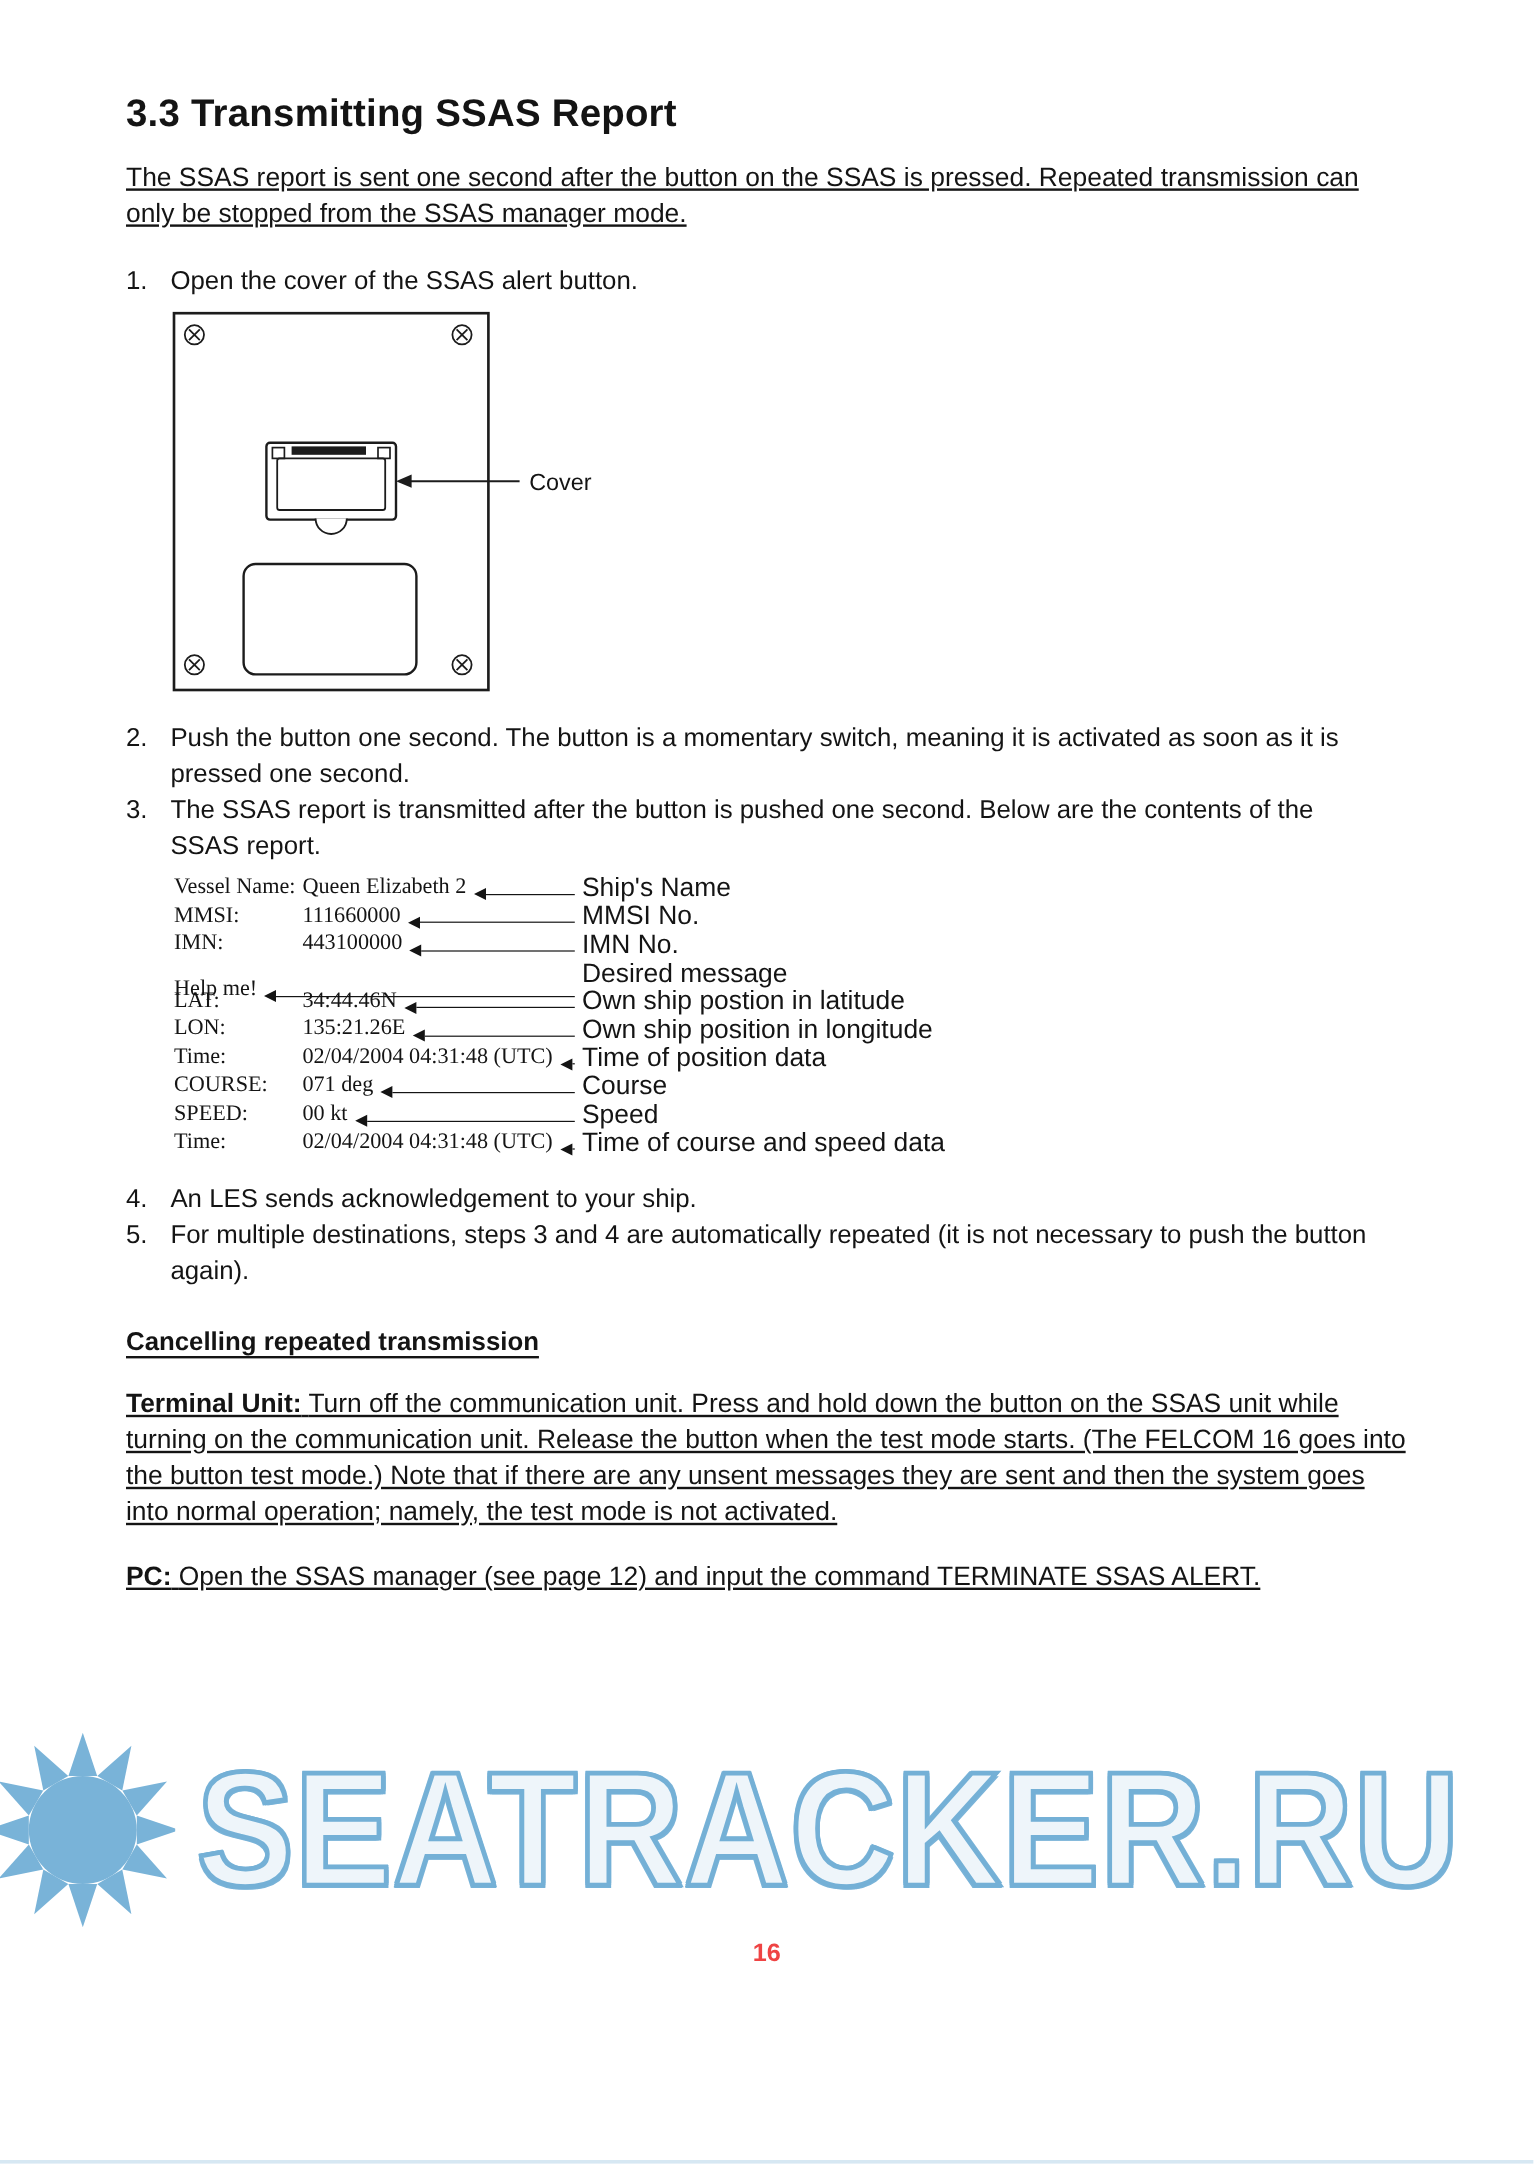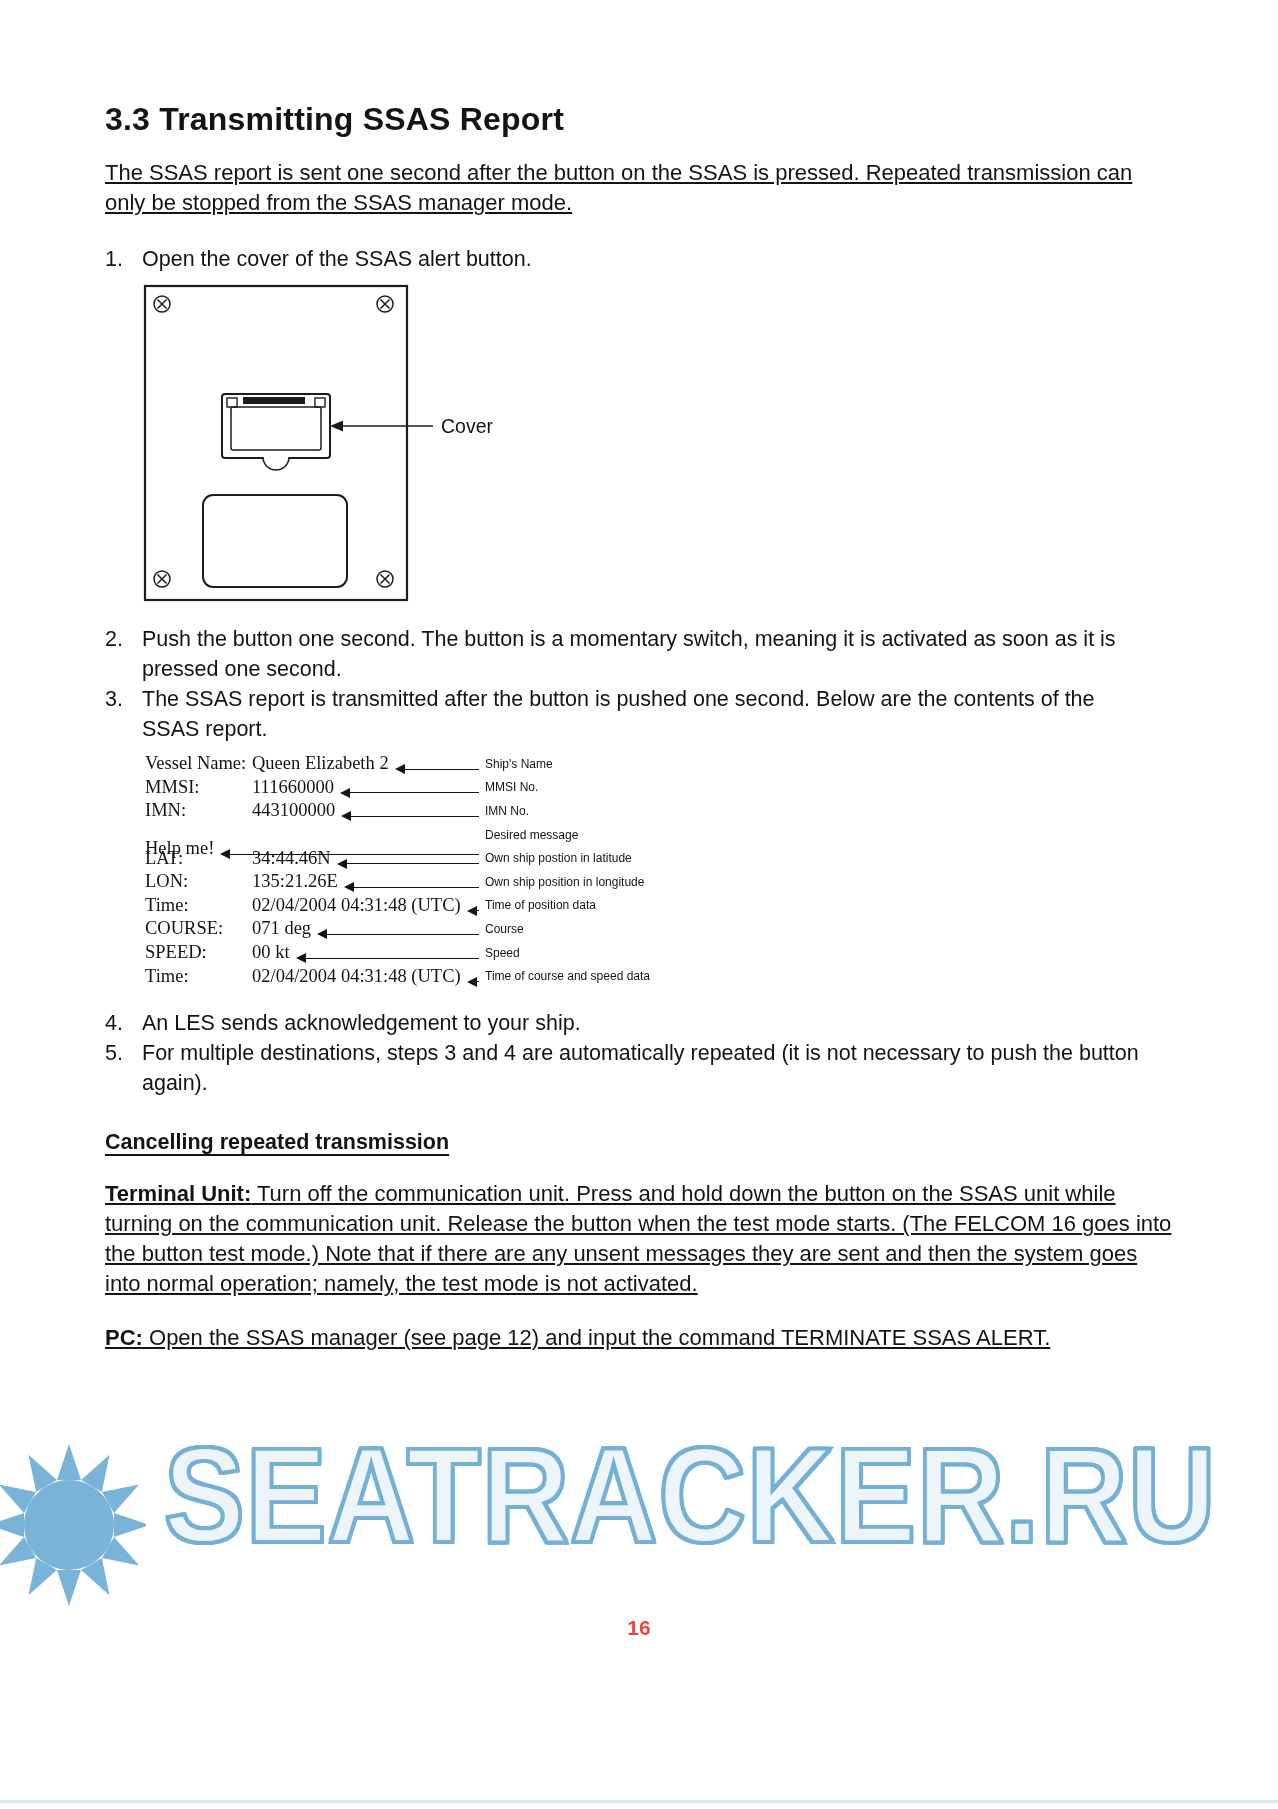--- a/index.html
+++ b/index.html
@@ -1,21 +1,21 @@
 <!DOCTYPE html>
 <html><head>
 <meta charset="utf-8">
 <style>
   * { margin:0; padding:0; box-sizing:border-box; }
   html,body { background:#ffffff; }
   body {
     width:1278px; height:1809px; position:relative; overflow:hidden;
     font-family:"Liberation Sans", sans-serif; color:#141414;
   }
-  .content { padding:101px 105px 0 105px; }
+  .content { padding:76px 105px 0 105px; }
 
   .doc-title { font-size:32px; font-weight:bold; letter-spacing:0.2px; margin-bottom:20px; }
 
   .para { font-size:22px; line-height:30px;text-decoration:underline; }
   .intro { margin-bottom:26px; }
 
   .step { display:flex; font-size:21.5px; line-height:30px; }
   .step .num { width:37px; flex-shrink:0; }
   .step .txt { flex:1; max-width:1010px; }
 
@@ -35,37 +35,37 @@
   .m-label { width:107px; flex-shrink:0; white-space:nowrap; }
   .row-nocol .m-label { width:auto;margin-top:28px; }
   .m-value { white-space:nowrap; flex-shrink:0; }
   .m-arrow { flex:1 1 auto; min-width:12px; margin:0 6px; display:flex; align-items:center; }
   .m-arrow::before {
     content:""; width:0; height:0; flex-shrink:0;
     border-top:5px solid transparent; border-bottom:5px solid transparent;
     border-right:10px solid #141414;
   }
   .m-arrow::after { content:""; flex:1; height:0; border-top:1.7px solid #141414; }
-  .m-note { white-space:nowrap; font-family:"Liberation Sans", sans-serif; font-size:12px; }
+  .m-note { white-space:nowrap; font-family:"Liberation Sans", sans-serif; font-size:22px; }
 
   
   .cancel-heading {
     margin-top:32px; font-size:21.5px; font-weight:bold;
     text-decoration:underline; text-decoration-thickness:2px; text-underline-offset:5px;
   }
   .cancel-para { margin-top:24px; }
 
   
   .page-num {
     position:absolute; top:1616px; left:0; width:100%;
     text-align:center; font-size:21px; font-weight:bold; color:#ef4444; z-index:5;
   }
   .watermark {
     position:absolute; top:1428px; left:0; width:100%; height:192px;
-    display:flex; overflow:hidden; z-index:1;
+    display:flex; align-items:center; overflow:hidden; z-index:1;
   }
   .sun { flex-shrink:0; margin-left:-6px; }
   .wm-text {
     font-family:"Liberation Sans", sans-serif; font-weight:700;
     font-size:121px; letter-spacing:1px; white-space:nowrap;
     color:#eef5fa;
     -webkit-text-stroke:3.5px #74b0d6;
     text-shadow: 2px 0 #79b3d8, -2px 0 #79b3d8, 0 2px #79b3d8, 0 -2px #79b3d8,
                  2px 2px #79b3d8, -2px -2px #79b3d8, 2px -2px #79b3d8, -2px 2px #79b3d8;
     transform:scaleY(1.12); transform-origin:left center;

